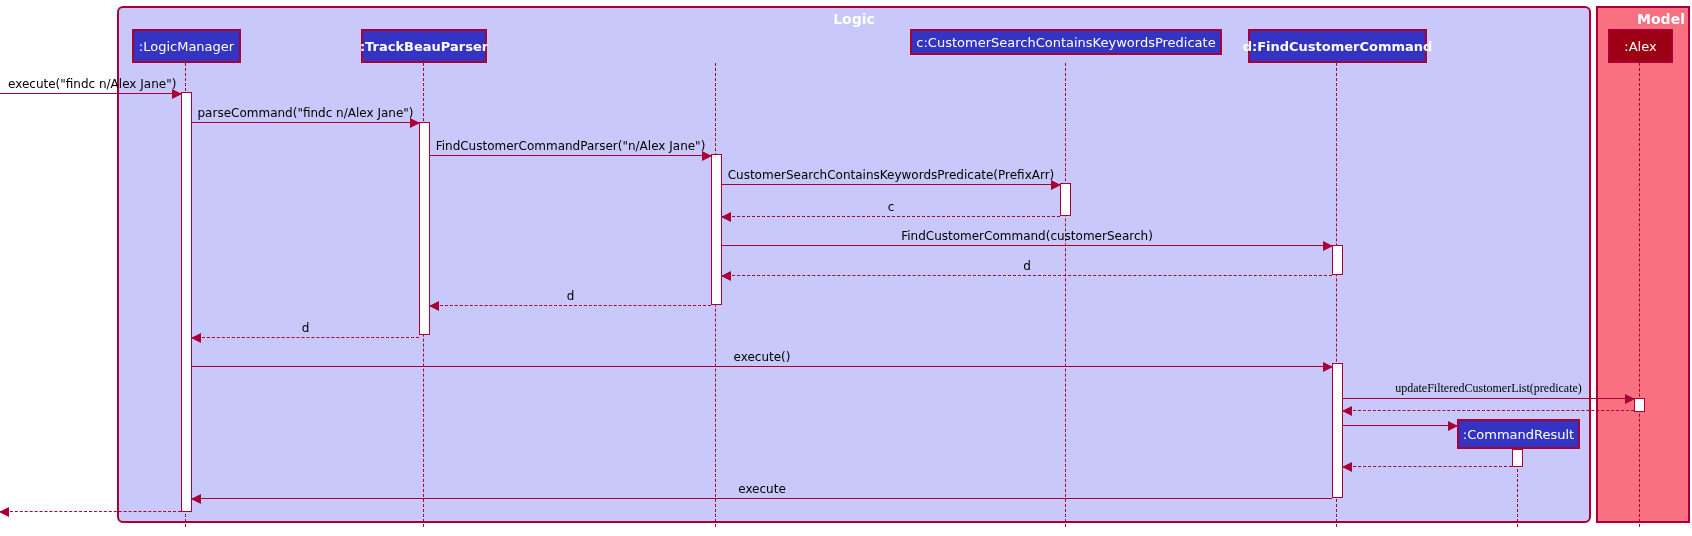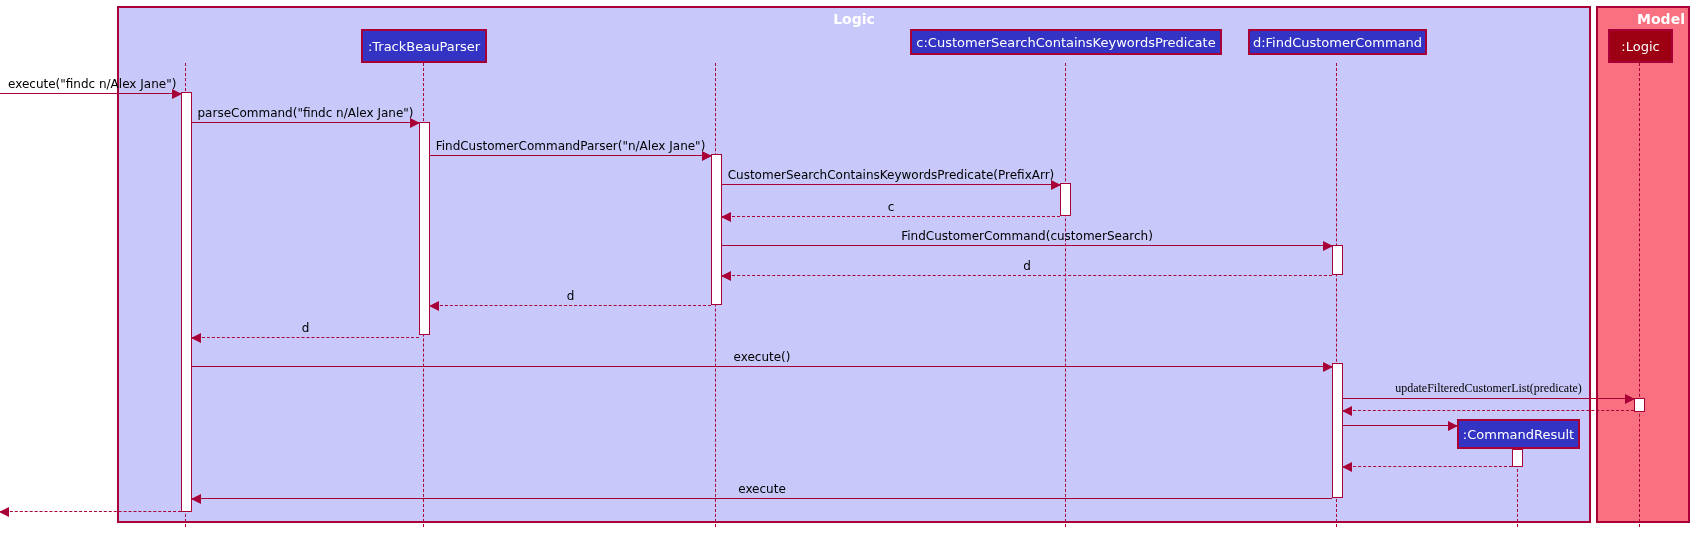--- a/index.html
+++ b/index.html
@@ -27,21 +27,21 @@
   .arr-r { position:absolute; right:-1px; top:-5px; width:0; height:0;
            border-left:10px solid #A80036; border-top:5px solid transparent; border-bottom:5px solid transparent; }
   .arr-l { position:absolute; left:-1px; top:-5px; width:0; height:0;
            border-right:10px solid #A80036; border-top:5px solid transparent; border-bottom:5px solid transparent; }
 </style>
 </head>
 <body>
 
 <div class="canvas">
 
-  <div class="frame" style="left:117px;top:6px;width:1474px;height:517px;background:#C8C8FA;">
+  <div class="frame" style="left:117px;top:6px;width:1474px;height:517px;background:#C8C8FA;border-radius:6px;">
     <div class="frame-title">Logic</div>
   </div>
   <div class="frame" style="left:1596px;top:6px;width:94px;height:517px;background:#F97181;padding-left:36px;">
     <div class="frame-title">Model</div>
   </div>
 
   <div class="lifeline" style="left:185px;top:63px;height:464px;"></div>
   <div class="lifeline" style="left:423px;top:63px;height:464px;"></div>
   <div class="lifeline" style="left:715px;top:63px;height:464px;"></div>
   <div class="lifeline" style="left:1065px;top:63px;height:464px;"></div>
@@ -127,29 +127,32 @@
 
   <div class="msg solid" style="left:192px;top:498px;width:1140px;">
     <span class="label">execute</span>
     <span class="arr-l"></span>
   </div>
 
   <div class="msg dashed" style="left:0;top:511px;width:181px;">
     <span class="arr-l"></span>
   </div>
 
-  <div class="phead" style="left:361px;top:29px;width:126px;height:34px;">
+  <div class="phead" style="left:132px;top:29px;width:109px;height:34px;">
+    <span>:LogicManager</span>
+  </div>
+  <div class="phead" style="left:361px;top:29px;width:126px;height:34px;font-weight:bold;">
     <span>:TrackBeauParser</span>
   </div>
   <div class="phead" style="left:910px;top:29px;width:312px;height:26px;">
     <span>c:CustomerSearchContainsKeywordsPredicate</span>
   </div>
-  <div class="phead" style="left:1248px;top:29px;width:179px;height:26px;">
+  <div class="phead" style="left:1248px;top:29px;width:179px;height:34px;font-weight:bold;">
     <span>d:FindCustomerCommand</span>
   </div>
   <div class="phead" style="left:1457px;top:419px;width:123px;height:30px;text-align:center;">
     <span>:CommandResult</span>
   </div>
   <div class="phead" style="left:1608px;top:29px;width:65px;height:34px;background:#9D0012;">
-    <span>:Logic</span>
+    <span>:Alex</span>
   </div>
 
 </div>
 
 </body></html>

